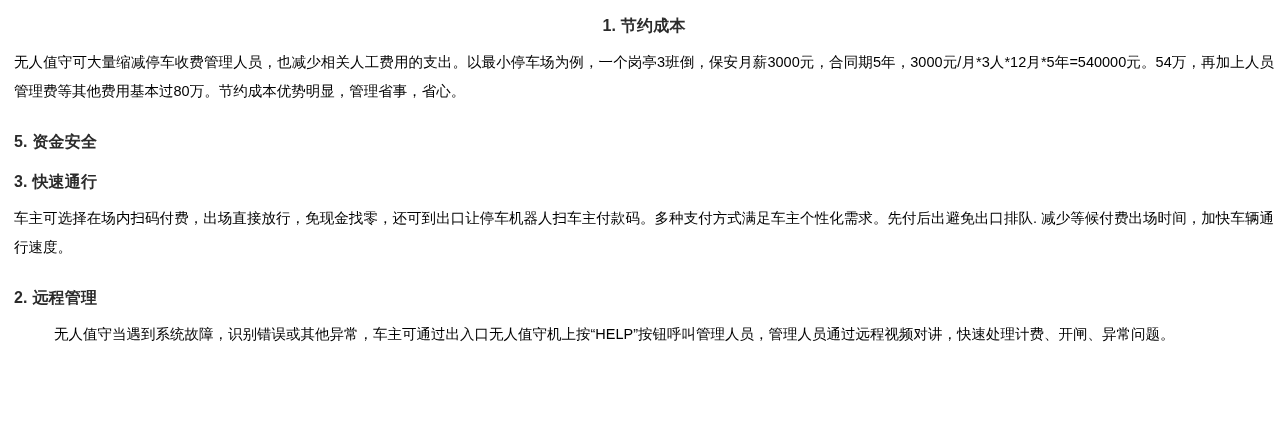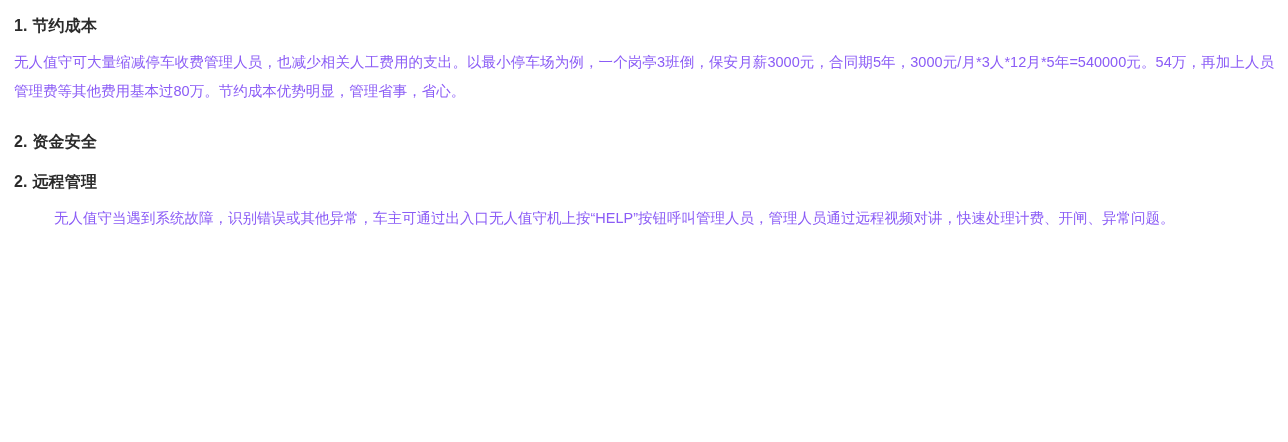--- a/index.html
+++ b/index.html
@@ -26,25 +26,26 @@
     font-size: 16px;
     font-weight: bold;
     color: #2b2b2b;
     line-height: 1.5;
     margin: 0 0 0 0;
     padding: 6px 0 10px 0;
     letter-spacing: 0.2px;
   }
   .section:first-child .section-heading {
     padding-top: 4px;
+    text-align: center;
   }
   .section-body {
     font-size: 14.5px;
     line-height: 2.0;
-    color: #8b5cf6;
+    color: #000000;
     margin: 0;
     padding: 0 0 18px 0;
     text-align: justify;
     text-justify: inter-ideograph;
     word-break: break-all;
   }
   .section:last-child .section-body {
     padding-bottom: 4px;
     margin-left: 40px;
   }
@@ -53,24 +54,26 @@
 <body>
 
 <div class="doc">
 
   <div class="section">
     <h2 class="section-heading">1. 节约成本</h2>
     <p class="section-body">无人值守可大量缩减停车收费管理人员，也减少相关人工费用的支出。以最小停车场为例，一个岗亭3班倒，保安月薪3000元，合同期5年，3000元/月*3人*12月*5年=540000元。54万，再加上人员管理费等其他费用基本过80万。节约成本优势明显，管理省事，省心。</p>
   </div>
 
   <div class="section">
-    <h2 class="section-heading">2. 资金安全</h2>
+    <h2 class="section-heading">5. 资金安全</h2>
   </div>
 
   <div class="section">
+    <h2 class="section-heading">3. 快速通行</h2>
+    <p class="section-body">车主可选择在场内扫码付费，出场直接放行，免现金找零，还可到出口让停车机器人扫车主付款码。多种支付方式满足车主个性化需求。先付后出避免出口排队. 减少等候付费出场时间，加快车辆通行速度。</p>
   </div>
 
   <div class="section">
     <h2 class="section-heading">2. 远程管理</h2>
     <p class="section-body">无人值守当遇到系统故障，识别错误或其他异常，车主可通过出入口无人值守机上按“HELP”按钮呼叫管理人员，管理人员通过远程视频对讲，快速处理计费、开闸、异常问题。</p>
   </div>
 
 </div>
 
 </body></html>

